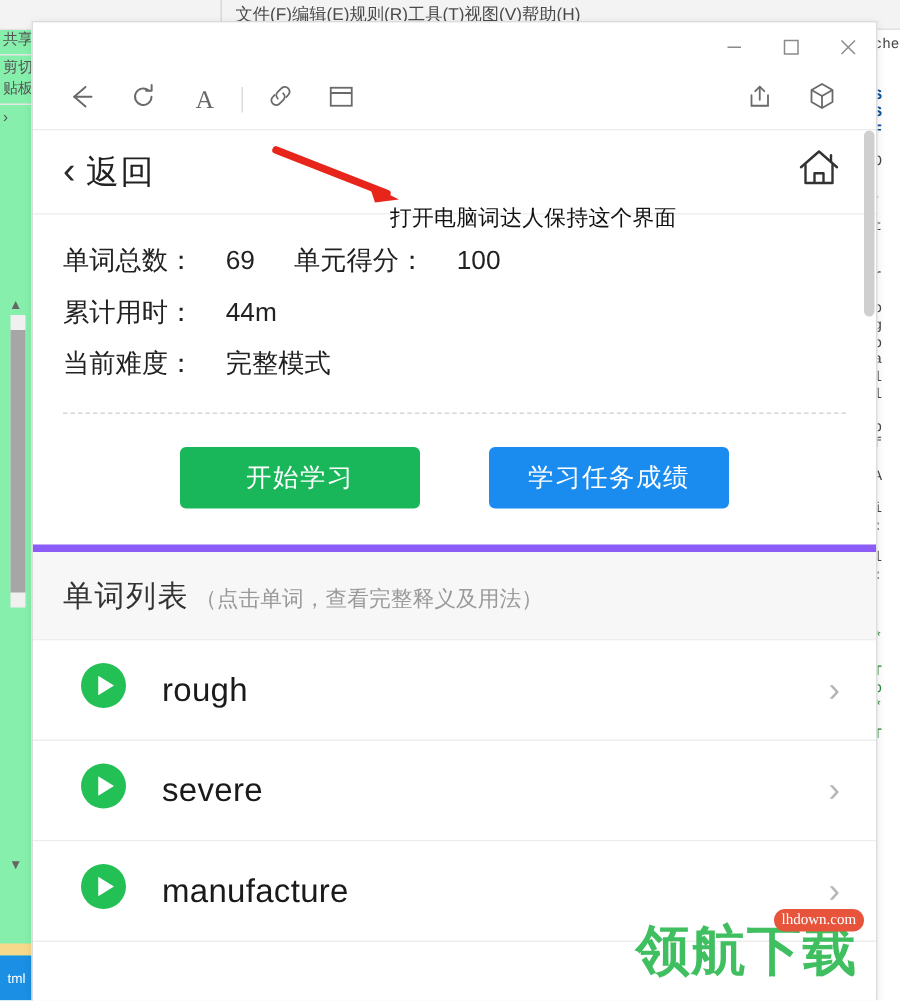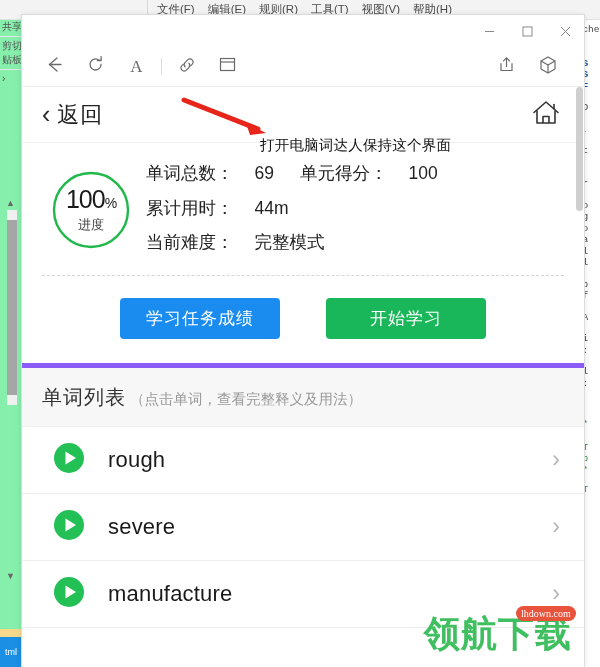--- a/index.html
+++ b/index.html
@@ -30,21 +30,21 @@
     background: #f3f3f3;
     border-bottom: 1px solid #e2e2e2;
     display: flex; align-items: center;
   }
   .bg-menubar .mb-left {
     width: 148px; height: 100%;
     border-right: 1px solid #d8d8d8;
     background: #f3f3f3;
   }
   .bg-menubar .mb-items {
-    display: flex; gap: 13px;
+    display: flex; gap: 0;
     padding-left: 9px;
     font-size: 11.5px; color: #4a4a4a;
     white-space: nowrap;
   }
 
   
   .bg-left-panel {
     position: absolute; left: 0; top: 20px;
     width: 22px; height: 647px;
     background: #86efac;
@@ -492,29 +492,20 @@
             <path d="M4 15.5 L16 5 L28 15.5" fill="none" stroke="#333" stroke-width="1.6" stroke-linecap="round" stroke-linejoin="round"></path>
             <path d="M7 14 L7 26 L25 26 L25 14" fill="none" stroke="#333" stroke-width="1.6" stroke-linecap="round" stroke-linejoin="round"></path>
             <path d="M13 26 L13 19.5 L19 19.5 L19 26" fill="none" stroke="#333" stroke-width="1.6" stroke-linejoin="round"></path>
             <line x1="24" y1="7.5" x2="24" y2="11.8" stroke="#333" stroke-width="1.6" stroke-linecap="round"></line>
           </svg>
         </span>
       </div>
     </div>
 
     <div class="summary">
-      <div class="progress-ring">
-        <svg width="82" height="82" viewBox="0 0 82 82">
-          <circle cx="41" cy="41" r="37" fill="none" stroke="#20b84b" stroke-width="2.4"></circle>
-        </svg>
-        <div class="ring-label-pct">
-          <span>100</span><span class="pct-sign">%</span>
-        </div>
-        <div class="ring-label-sub">进度</div>
-      </div>
 
       <div class="stats">
         <div class="stat-row">
           <span class="stat-label">单词总数：</span>
           <span class="stat-value">69</span>
           <span class="stat-gap"></span>
           <span class="stat-label">单元得分：</span>
           <span class="stat-value">100</span>
         </div>
         <div class="stat-row">
@@ -524,22 +515,22 @@
         <div class="stat-row">
           <span class="stat-label">当前难度：</span>
           <span class="stat-value">完整模式</span>
         </div>
       </div>
     </div>
 
     <div class="dashed-sep"></div>
 
     <div class="actions">
+      <button class="btn" style="background:#1ab75a">开始学习</button>
       <button class="btn" style="background:#1a8cf0">学习任务成绩</button>
-      <button class="btn" style="background:#1ab75a">开始学习</button>
     </div>
 
     <div class="list-header">
       <span class="list-title">单词列表</span>
       <span class="list-sub">（点击单词，查看完整释义及用法）</span>
     </div>
 
     <div class="word-row">
       <span class="play-icon">
         <svg width="34" height="34" viewBox="0 0 34 34">

